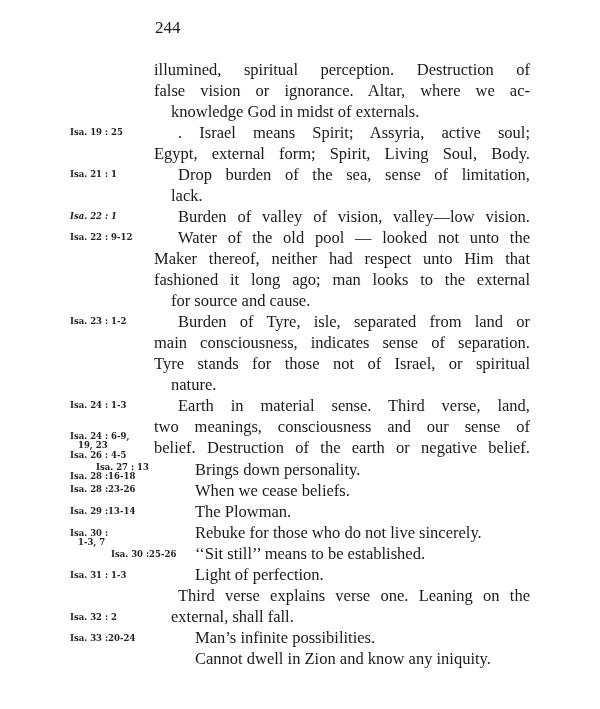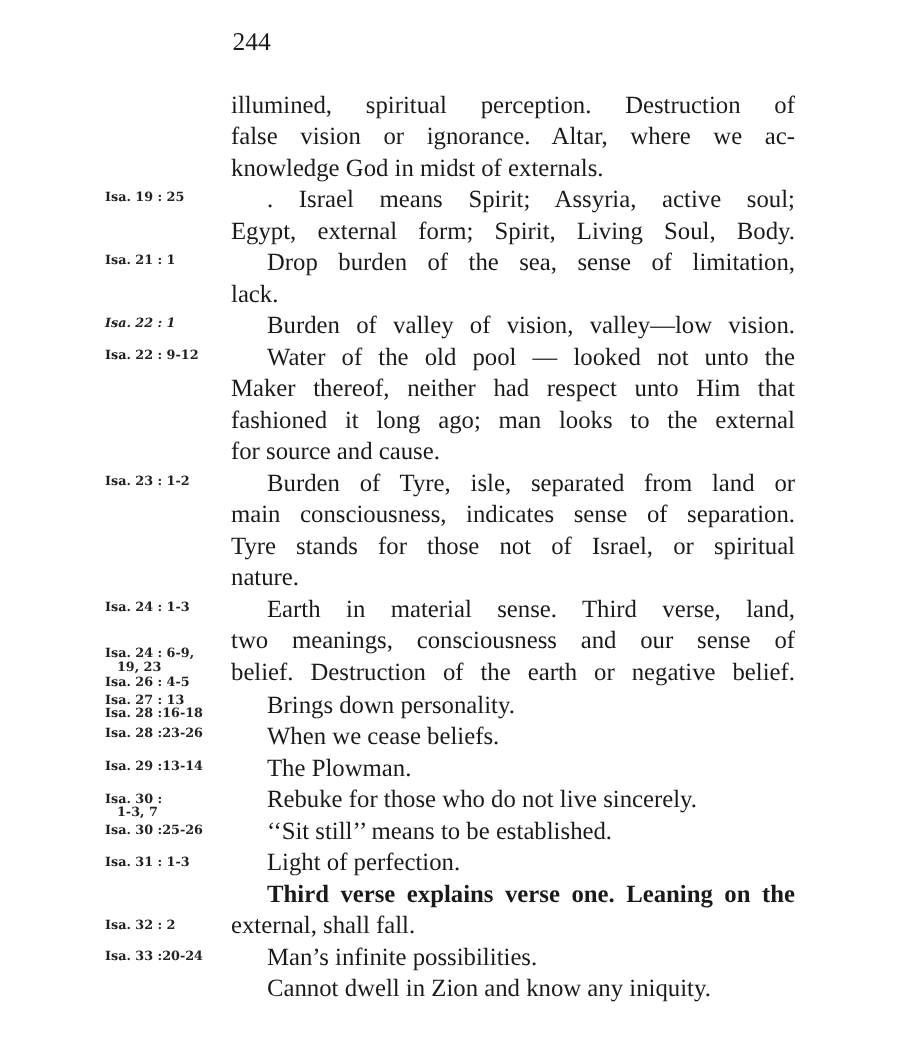--- a/index.html
+++ b/index.html
@@ -5,21 +5,21 @@
   html, body { margin: 0; padding: 0; background: #ffffff; }
   body { width: 600px; height: 709px; position: relative; overflow: hidden;
          font-family: "Liberation Serif", "DejaVu Serif", serif; color: #1a1a1a; }
   .page { position: absolute; left: 0; top: 0; width: 488px; height: 709px; }
   .header { position: absolute; top: 18px; left: 155px; width: 380px; height: 24px; }
   .page-number { position: absolute; left: 0; top: 0; font-size: 17px; }
   .running-head { position: absolute; left: 69px; top: 5px; font-size: 11px; letter-spacing: 0.6px; }
   .body-text { position: absolute; left: 0; top: 0; width: 600px; }
   .line { position: absolute; left: 154px; width: 376px; font-size: 16.5px; white-space: nowrap;
           text-align: justify; text-align-last: justify; line-height: 20px; }
-  .line.last { text-align-last: left; }
+  .line.last { text-align-last: left; margin-left: 17px; }
   .line.indent { left: 178px; width: 352px; }
   .ref { position: absolute; left: 70px; font-size: 8.5px; font-weight: bold;
          font-family: "DejaVu Serif", serif; color: #222; line-height: 9px; white-space: nowrap; }
   .ref .cont { display: block; padding-left: 8px; }
 </style>
 </head>
 <body>
 
 <div class="page">
   <div class="header">
@@ -45,37 +45,37 @@
       <div class="line last" style="top: 375px;">nature.</div>
       <div class="line indent" style="top: 396px;">Earth in material sense.  Third verse, land,</div>
       <div class="line" style="top: 417px;">two meanings, consciousness and our sense of</div>
       <div class="line" style="top: 438px;">belief.  Destruction of the earth or negative belief.</div>
       <div class="line indent last" style="top: 460px;">Brings down personality.</div>
       <div class="line indent last" style="top: 481px;">When we cease beliefs.</div>
       <div class="line indent last" style="top: 502px;">The Plowman.</div>
       <div class="line indent last" style="top: 523px;">Rebuke for those who do not live sincerely.</div>
       <div class="line indent last" style="top: 544px;">‘‘Sit still’’ means to be established.</div>
       <div class="line indent last" style="top: 565px;">Light of perfection.</div>
-      <div class="line indent" style="top: 586px; font-weight: bold;">Third verse explains verse one. Leaning on the</div>
+      <div class="line indent" style="top: 586px;">Third verse explains verse one. Leaning on the</div>
       <div class="line last" style="top: 607px;">external, shall fall.</div>
       <div class="line indent last" style="top: 628px;">Man’s infinite possibilities.</div>
       <div class="line indent last" style="top: 649px;">Cannot dwell in Zion and know any iniquity.</div>
     </div>
   <div id="margin">
       <div class="ref" style="top: 128px; text-align: right;"><span>Isa. 19 : 25</span></div>
       <div class="ref" style="top: 170px;"><span>Isa. 21 : 1</span></div>
       <div class="ref" style="top: 212px; font-style: italic;"><span>Isa. 22 : 1</span></div>
       <div class="ref" style="top: 233px;"><span>Isa. 22 : 9-12</span></div>
       <div class="ref" style="top: 317px;"><span>Isa. 23 : 1-2</span></div>
       <div class="ref" style="top: 401px;"><span>Isa. 24 : 1-3</span></div>
       <div class="ref" style="top: 432px;"><span>Isa. 24 : 6-9,</span><span class="cont">19, 23</span></div>
       <div class="ref" style="top: 451px;"><span>Isa. 26 : 4-5</span></div>
-      <div class="ref" style="top: 463px;"><span>Isa. 27 : 13</span></div>
+      <div class="ref" style="top: 463px; margin-left: 26px;"><span>Isa. 27 : 13</span></div>
       <div class="ref" style="top: 472px;"><span>Isa. 28 :16-18</span></div>
       <div class="ref" style="top: 485px;"><span>Isa. 28 :23-26</span></div>
       <div class="ref" style="top: 507px;"><span>Isa. 29 :13-14</span></div>
       <div class="ref" style="top: 529px;"><span>Isa. 30 :</span><span class="cont">1-3, 7</span></div>
-      <div class="ref" style="top: 550px;"><span>Isa. 30 :25-26</span></div>
+      <div class="ref" style="top: 550px; margin-left: 41px;"><span>Isa. 30 :25-26</span></div>
       <div class="ref" style="top: 571px;"><span>Isa. 31 : 1-3</span></div>
       <div class="ref" style="top: 613px;"><span>Isa. 32 : 2</span></div>
       <div class="ref" style="top: 634px;"><span>Isa. 33 :20-24</span></div>
     </div>
 </div>
 
 </body></html>

